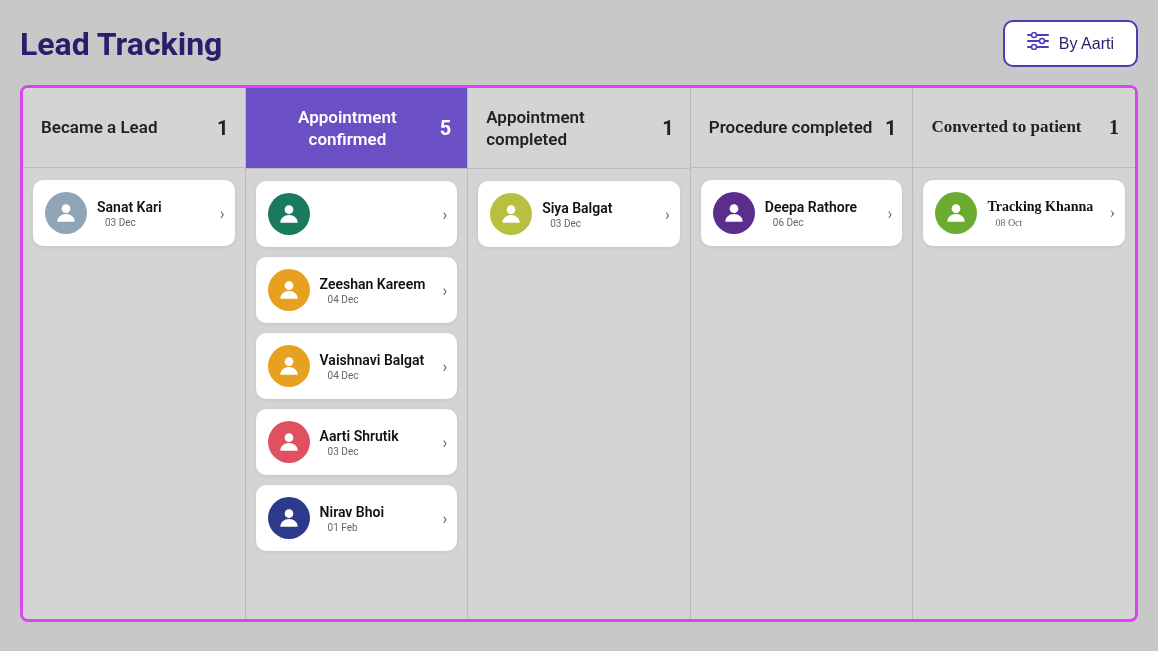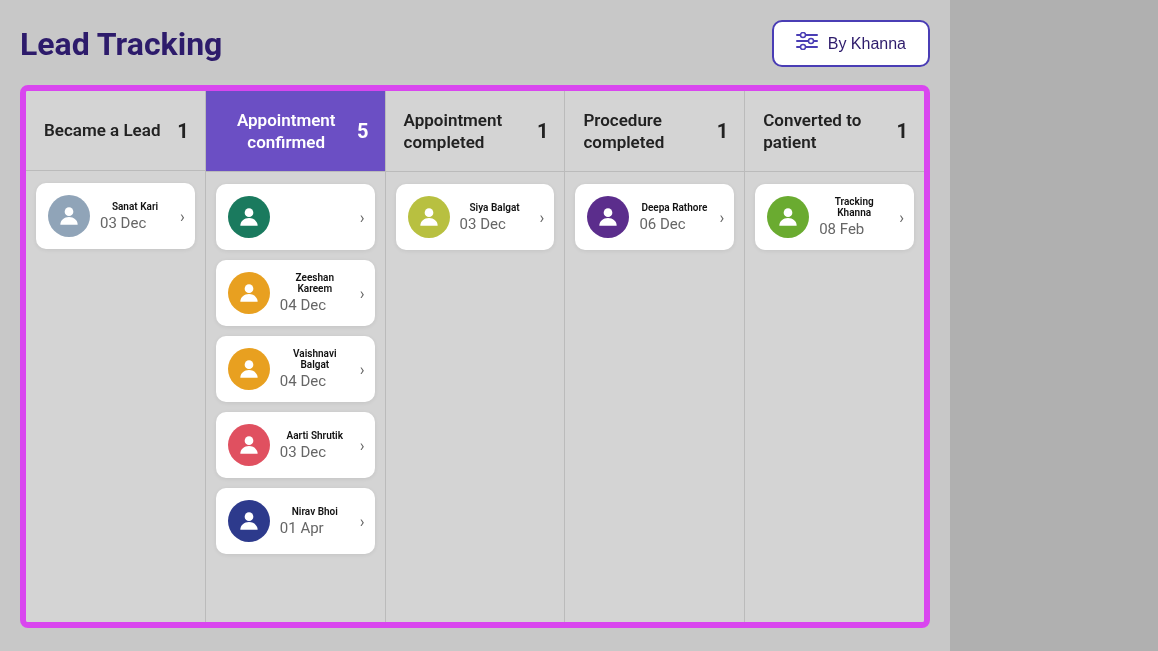--- a/index.html
+++ b/index.html
@@ -5,21 +5,21 @@
     * { box-sizing: border-box; margin: 0; padding: 0; }
     body {
       font-family: -apple-system, BlinkMacSystemFont, 'Segoe UI', Roboto, sans-serif;
       background: #b0b0b0;
       width: 1158px;
       min-height: 651px;
       overflow: hidden;
     }
     .page {
       background: #c8c8c8;
-      width: 950px;
+      width: 1158px;
       min-height: 651px;
       padding: 20px;
     }
     .header {
       display: flex;
       justify-content: space-between;
       align-items: center;
       margin-bottom: 18px;
     }
     .page-title {
@@ -44,30 +44,31 @@
       font-size: 18px;
       color: #4a3db5;
     }
     .kanban-board {
       display: flex;
       gap: 0;
       width: 100%;
       background: #d0d0d0;
       border-radius: 8px;
       overflow: hidden;
-      border: 6px solid #d946ef;
+      border: 3px solid #d946ef;
     }
     .kanban-col {
       flex: 1;
       min-width: 0;
       border-right: 1px solid #bbb;
       background: #d4d4d4;
     }
     .kanban-col:last-child {
       border-right: none;
+      font-family: Liberation Serif, serif;
     }
     .col-header {
       display: flex;
       justify-content: space-between;
       align-items: center;
       padding: 18px 16px 18px 18px;
       background: #d4d4d4;
       border-bottom: 1px solid #bbb;
       min-height: 80px;
     }
@@ -123,29 +124,29 @@
       font-size: 20px;
     }
     .avatar svg {
       width: 26px;
       height: 26px;
     }
     .card-info {
       flex: 1;
     }
     .card-name {
-      font-size: 10px;
+      font-size: 14px;
       font-weight: 600;
       color: #111;
-      text-align: center;
     }
     .card-date {
-      font-size: 15px;
+      font-size: 10px;
       color: #666;
       margin-top: 2px;
+      margin-left: 8px;
     }
     .card-arrow {
       font-size: 16px;
       color: #666;
       margin-left: auto;
     }
   </style>
 </head>
 <body>
 
@@ -156,21 +157,21 @@
       <span class="filter-icon">
         <svg width="22" height="18" viewBox="0 0 22 18" fill="none" xmlns="http://www.w3.org/2000/svg">
           <line x1="1" y1="3" x2="21" y2="3" stroke="#4a3db5" stroke-width="2" stroke-linecap="round"></line>
           <line x1="1" y1="9" x2="21" y2="9" stroke="#4a3db5" stroke-width="2" stroke-linecap="round"></line>
           <line x1="1" y1="15" x2="21" y2="15" stroke="#4a3db5" stroke-width="2" stroke-linecap="round"></line>
           <circle cx="7" cy="3" r="2.5" fill="white" stroke="#4a3db5" stroke-width="1.5"></circle>
           <circle cx="15" cy="9" r="2.5" fill="white" stroke="#4a3db5" stroke-width="1.5"></circle>
           <circle cx="7" cy="15" r="2.5" fill="white" stroke="#4a3db5" stroke-width="1.5"></circle>
         </svg>
       </span>
-      <span>By Khanna</span>
+      <span>By Aarti</span>
     </button>
   </div>
 
   <div class="kanban-board" id="kanban-board">
   <div class="kanban-col">
         <div class="col-header">
           <span class="col-title">Became a Lead</span>
           <span class="col-count">1</span>
         </div>
         <div class="col-body">
@@ -245,21 +246,21 @@
           </div>
           <div class="lead-card">
             <div class="avatar" style="background: rgb(45, 58, 140);">
               <svg viewBox="0 0 24 24" fill="white" xmlns="http://www.w3.org/2000/svg">
       <circle cx="12" cy="8" r="4"></circle>
       <path d="M4 20c0-4 3.6-7 8-7s8 3 8 7" fill="white"></path>
     </svg>
             </div>
             <div class="card-info">
               <div class="card-name">Nirav Bhoi</div>
-              <div class="card-date">01 Apr</div>
+              <div class="card-date">01 Feb</div>
             </div>
             <span class="card-arrow">›</span>
           </div>
         </div>
       </div>
       <div class="kanban-col">
         <div class="col-header">
           <span class="col-title">Appointment completed</span>
           <span class="col-count">1</span>
         </div>
@@ -308,20 +309,20 @@
         <div class="col-body">
           <div class="lead-card">
             <div class="avatar" style="background: rgb(106, 171, 48);">
               <svg viewBox="0 0 24 24" fill="white" xmlns="http://www.w3.org/2000/svg">
       <circle cx="12" cy="8" r="4"></circle>
       <path d="M4 20c0-4 3.6-7 8-7s8 3 8 7" fill="white"></path>
     </svg>
             </div>
             <div class="card-info">
               <div class="card-name">Tracking Khanna</div>
-              <div class="card-date">08 Feb</div>
+              <div class="card-date">08 Oct</div>
             </div>
             <span class="card-arrow">›</span>
           </div>
         </div>
       </div>
     </div>
 </div>
 
 </body></html>

